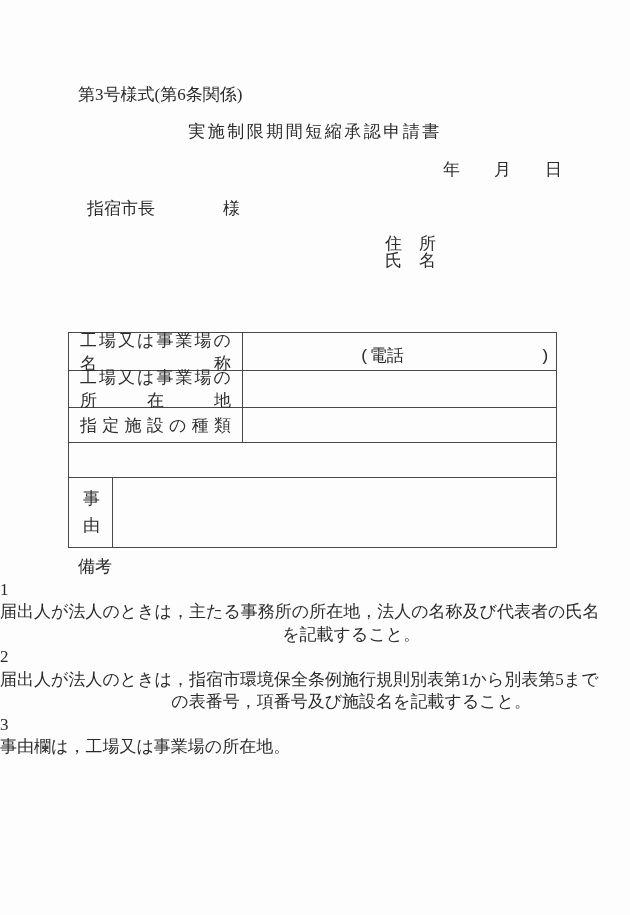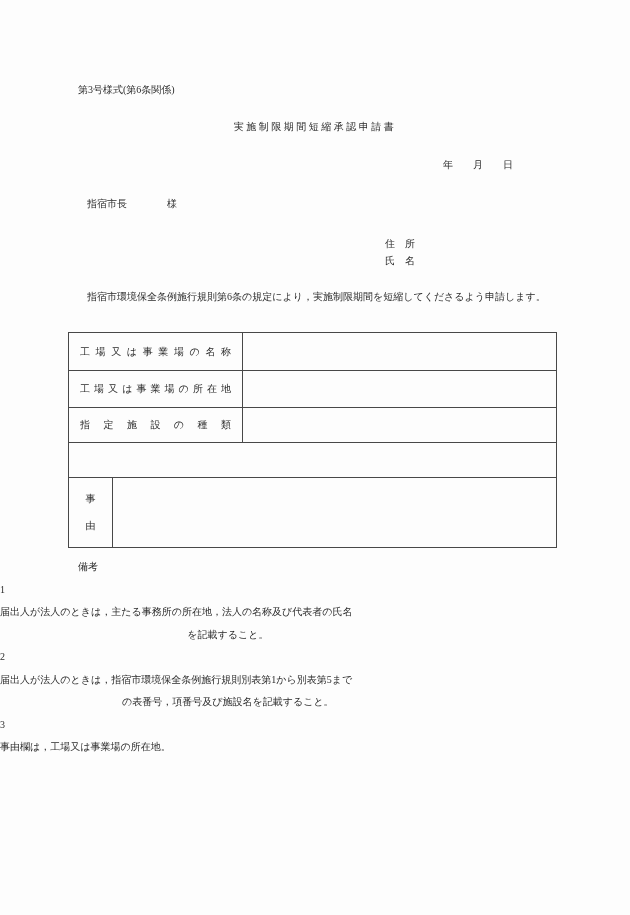--- a/index.html
+++ b/index.html
@@ -3,21 +3,21 @@
 <meta charset="utf-8">
 <style>
   * { margin: 0; padding: 0; box-sizing: border-box; }
   html, body { background: #ffffff; }
   .page {
     position: relative;
     width: 630px;
     height: 915px;
     background: #fdfdfd;
     font-family: "Liberation Serif", "DejaVu Serif", serif;
-    font-size: 10px;
+    font-size: 17px;
     color: #2b2b2b;
     overflow: hidden;
   }
   .form-number {
     position: absolute;
     left: 78px;
     top: 83px;
     white-space: pre;
   }
   .form-title {
@@ -129,27 +129,29 @@
 
   <div class="date-line">年　　月　　日</div>
 
   <div class="addressee">指宿市長　　　　様</div>
 
   <div class="sender">
     <div>住　所</div>
     <div>氏　名</div>
   </div>
 
-  <div class="body-paragraph">指宿市環境保全条例施行規則第6条の規定により，実施制限期間を短縮してくださるよう申請します。</div>
 
   <div class="form-table">
 
     <div class="t-row r1">
       <div class="label-cell">
         <span class="jlabel">工場又は事業場の名称</span>
+      </div>
+      <div class="value-cell">
+        <span class="phone-note">(電話　　　　　　　　)</span>
       </div>
     </div>
 
     <div class="t-row r2">
       <div class="label-cell">
         <span class="jlabel">工場又は事業場の所在地</span>
       </div>
       <div class="value-cell"></div>
     </div>
 

